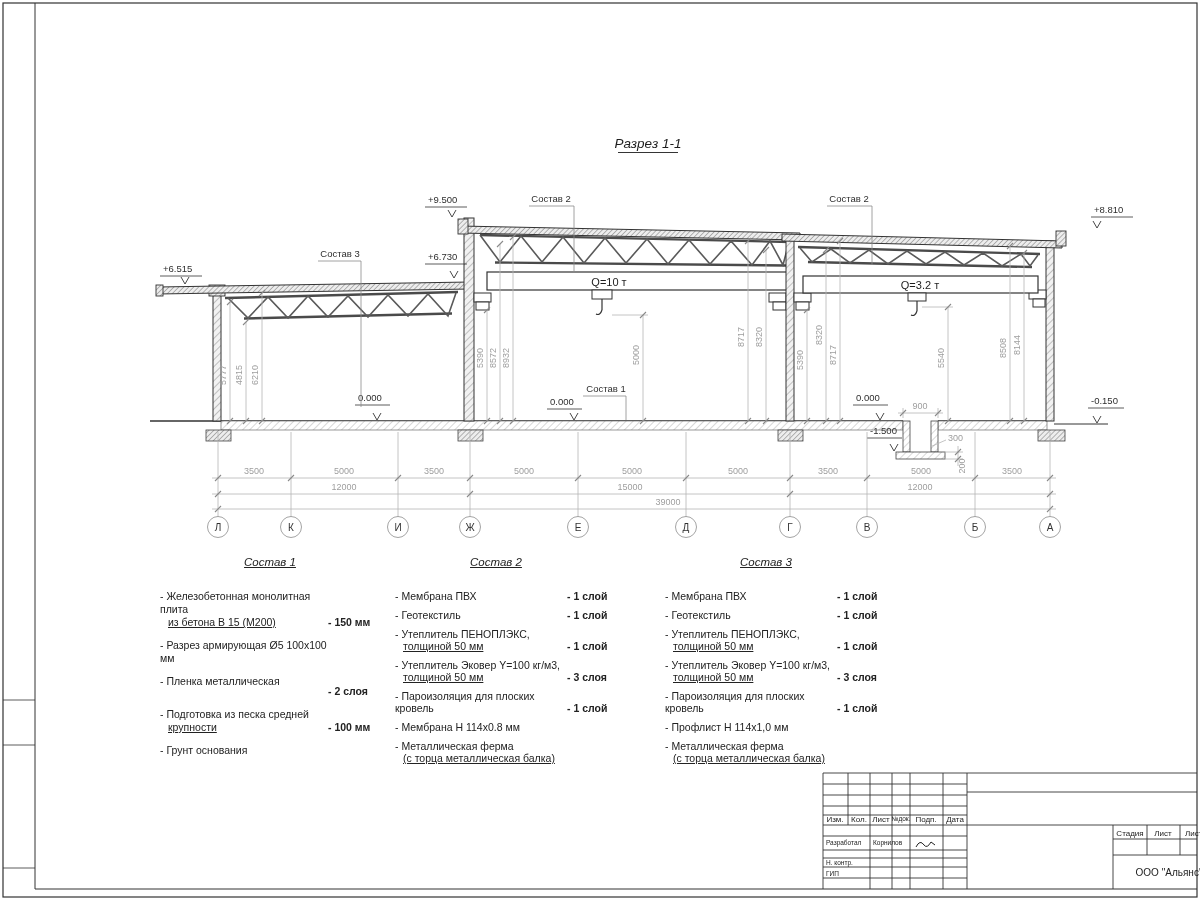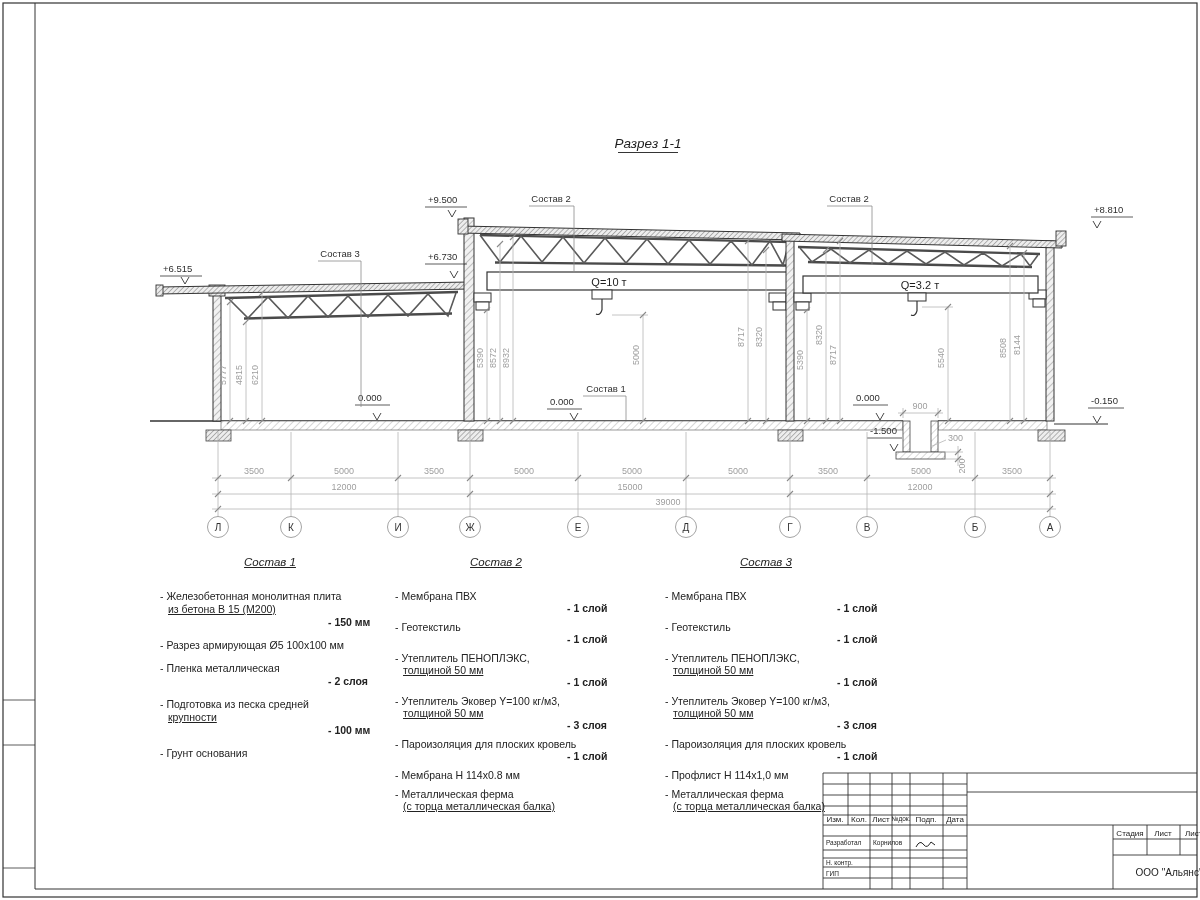--- a/index.html
+++ b/index.html
@@ -12,26 +12,26 @@
   .call{fill:#2e2e2e;font-size:9.5px;}
   .crane{fill:#1e1e1e;font-size:11px;}
   .axl{fill:#333;font-size:10px;}
   .ttl{fill:#1e1e1e;font-size:13.5px;font-style:italic;}
   .tb{fill:#222;font-size:8px;}
   .tbs{fill:#222;font-size:6.5px;}
   .tbb{fill:#222;font-size:10px;}
   
   .legend{position:absolute;color:#222;font-size:10.5px;line-height:12px;}
   .lg-title{font-style:italic;text-decoration:underline;font-size:11.5px;text-align:center;margin-bottom:22px;}
-  .li{display:flex;margin-bottom:7px;flex-direction:column;}
+  .li{display:flex;margin-bottom:7px;}
   .lt{flex:1;}
   .l2{padding-left:8px;text-decoration:underline;}
   .lq{flex-shrink:0;align-self:flex-end;font-weight:bold;}
   #legend1 .li{margin-bottom:10px;line-height:13px;}
-  #legend1 .lq{width:52px;}
+  #legend1 .lq{width:52px;margin-top:10px;}
   #legend2 .lq,#legend3 .lq{width:80px;}
 </style>
 </head>
 <body>
 
 <div id="sheet">
 <svg width="1200" height="900" viewBox="0 0 1200 900">
   <defs>
     <pattern id="hWall" width="5" height="5" patternUnits="userSpaceOnUse" patternTransform="rotate(45)">
       <rect width="5" height="5" fill="#f2f2f2"></rect>

